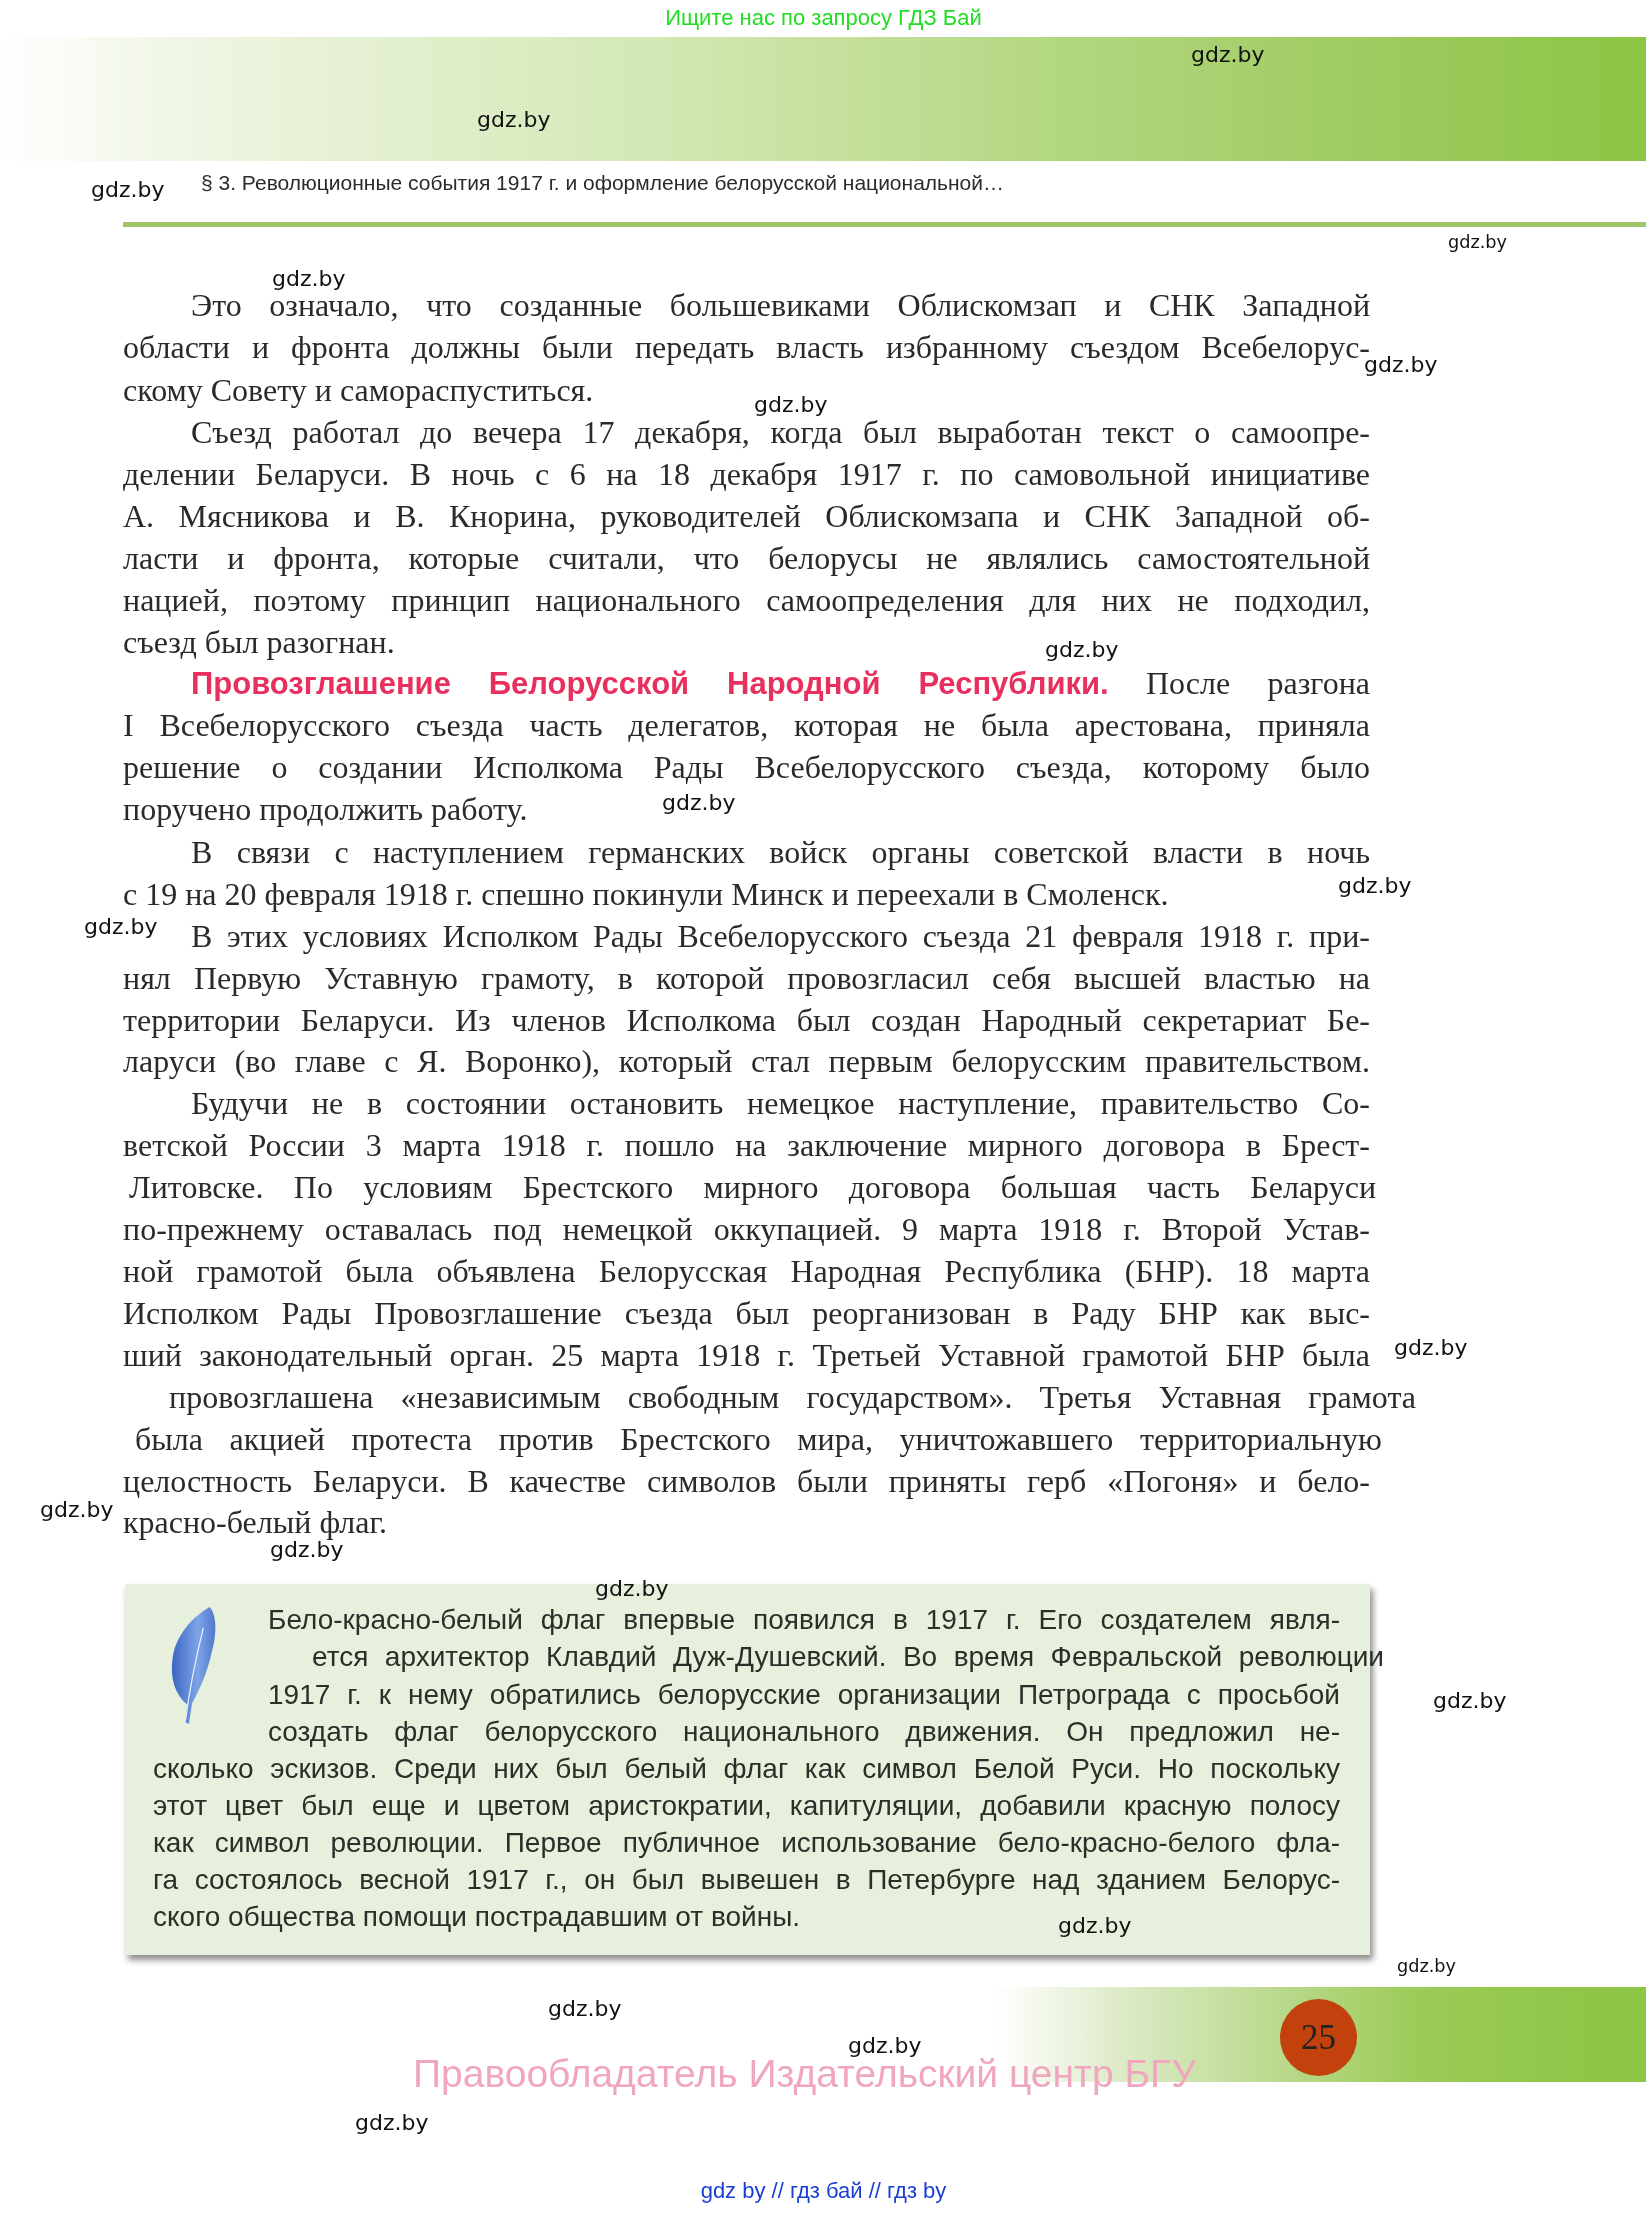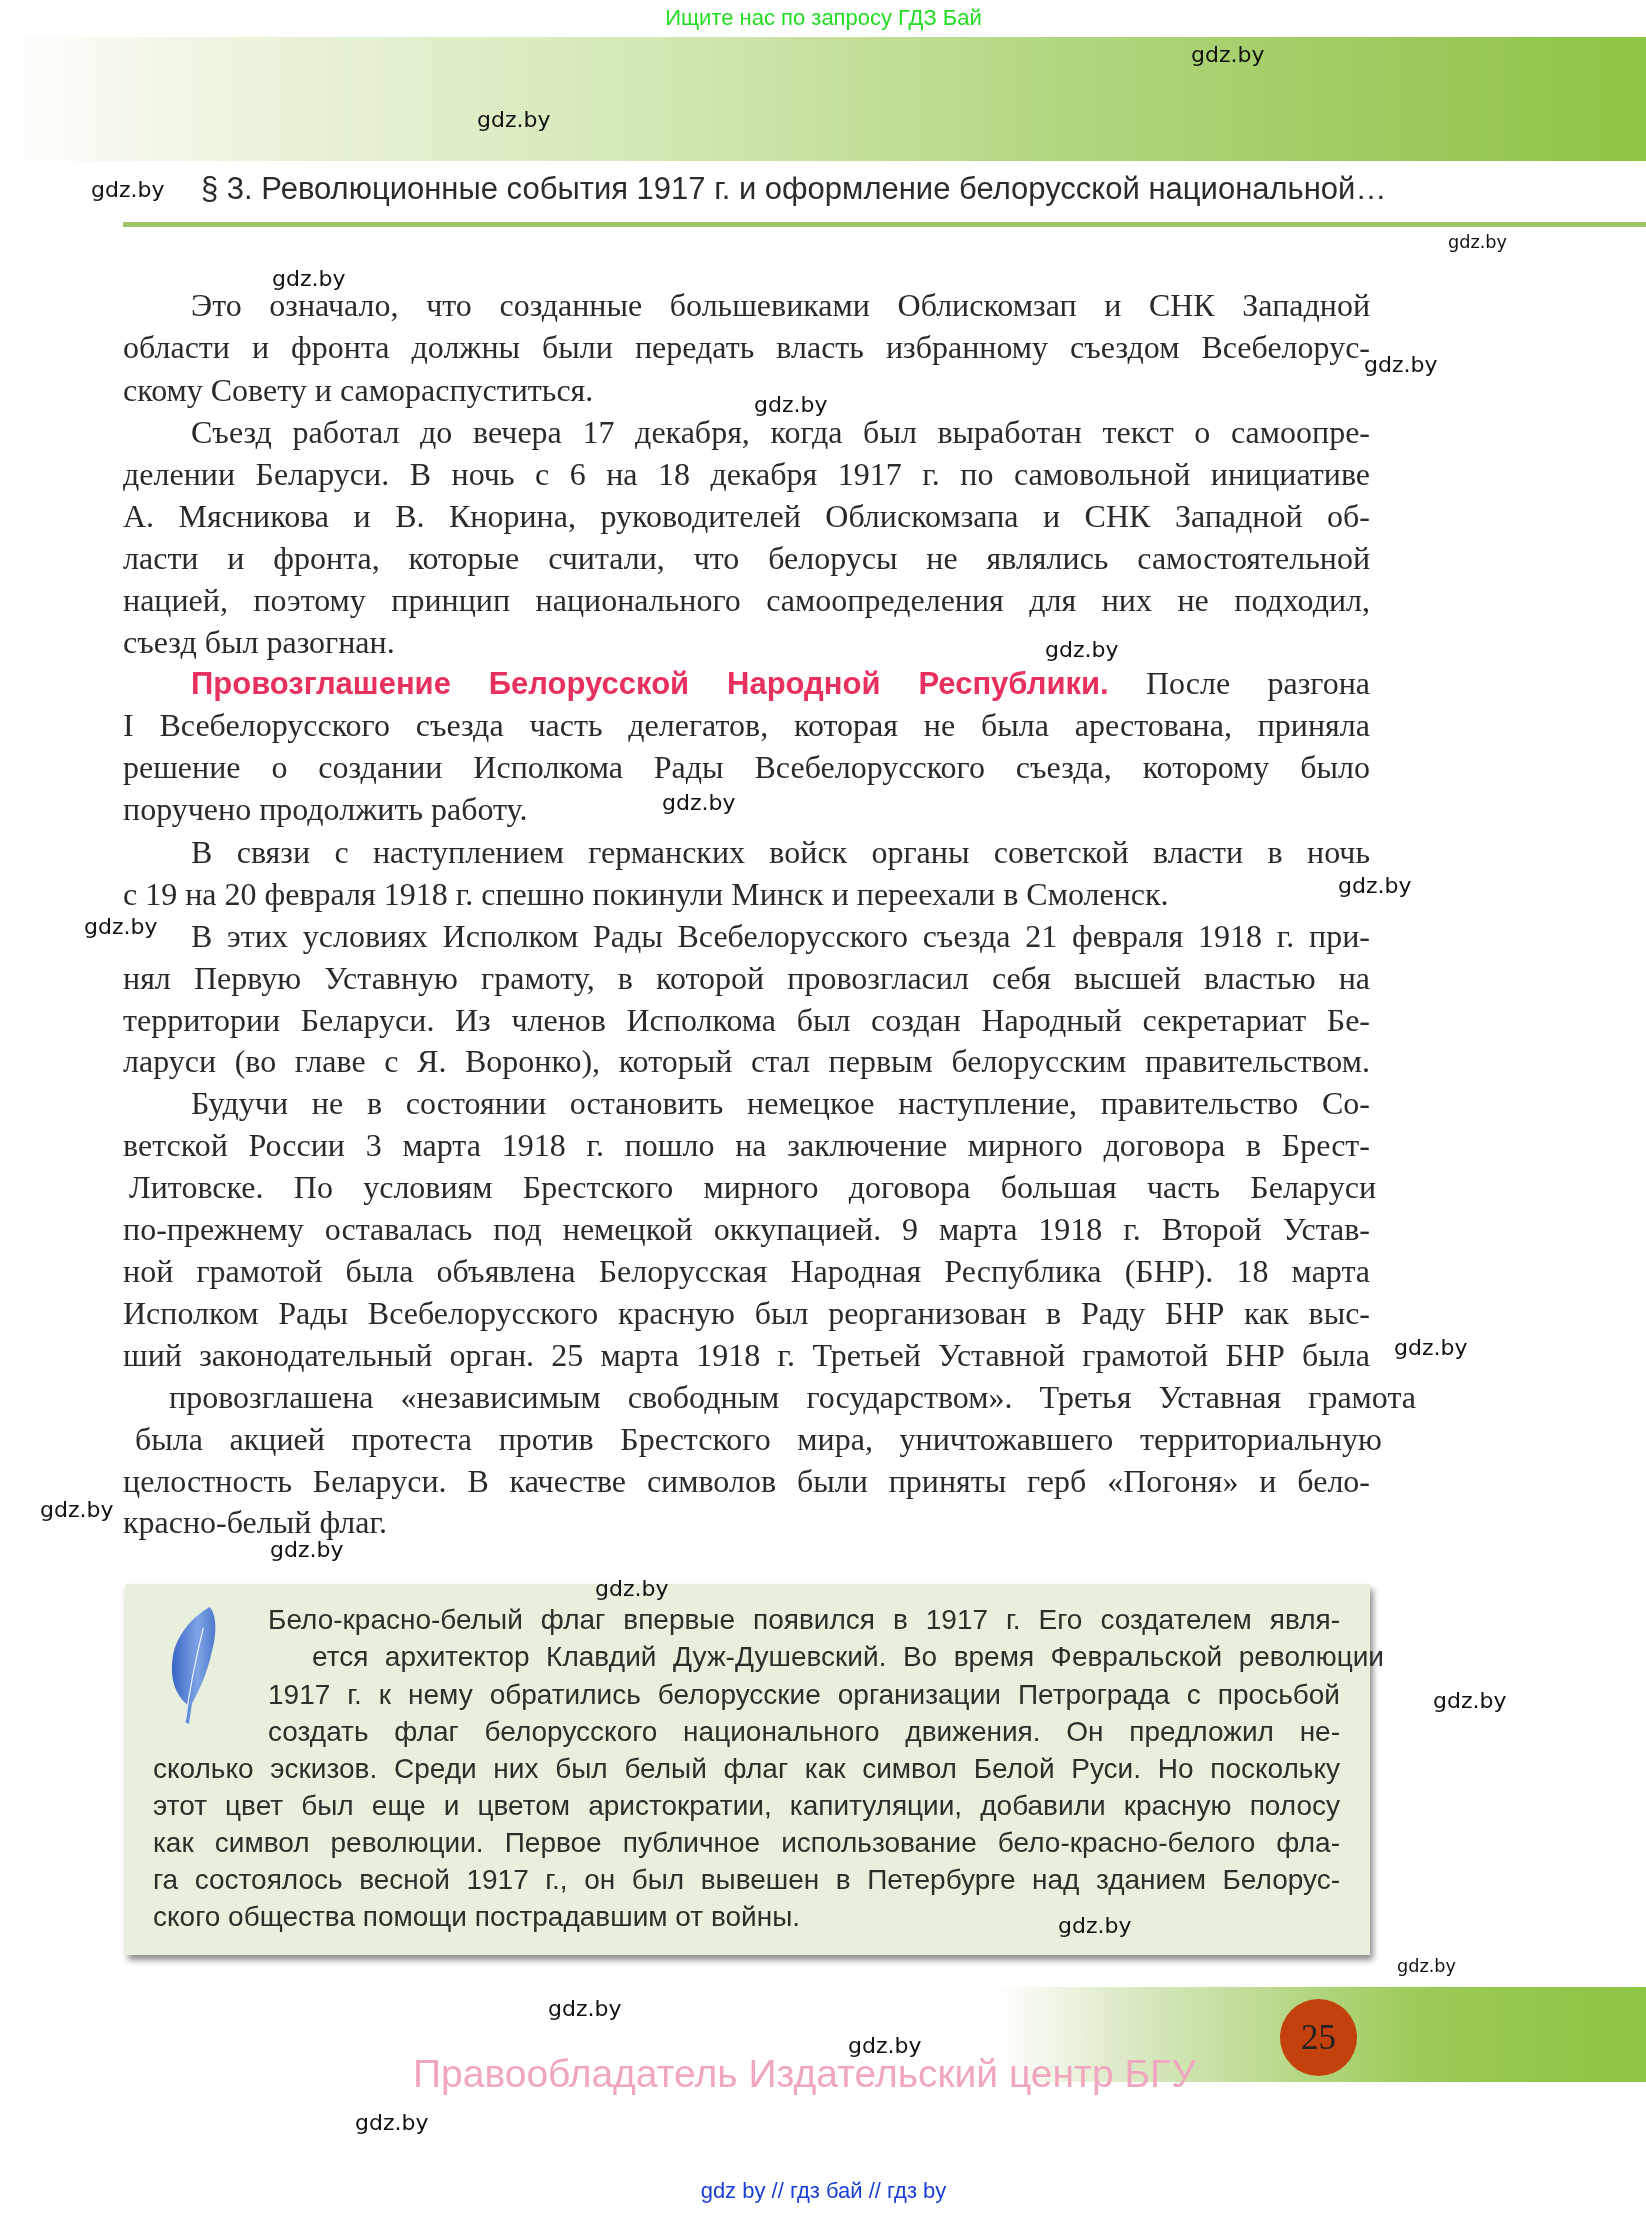--- a/index.html
+++ b/index.html
@@ -2,21 +2,21 @@
 <html style="font-size:13px"><head>
 <meta charset="utf-8">
 <style>
   html, body { margin:0; padding:0; }
   body { width:1647px; height:2216px; position:relative; background:#ffffff; overflow:hidden; }
   .abs { position:absolute; }
   .search-banner { left:0; top:0; width:1647px; height:35px; text-align:center; color:#22dd22;
     font-family:"Liberation Sans", sans-serif; font-size:22px; line-height:35px; }
   .top-band { left:0; top:37px; width:1647px; height:124px;
     background:linear-gradient(to right, #ffffff 0%, #eef5e2 12%, #d3e8b4 40%, #b2d67f 65%, #a2cd66 80%, #8cc443 100%); }
-  .chapter-title { left:201px; top:171px; font-family:"Liberation Sans", sans-serif; font-size:31px; color:#2b2b2b; white-space:nowrap; }
+  .chapter-title { left:201px; top:171px; font-family:"Liberation Sans", sans-serif; font-size:21px; color:#2b2b2b; white-space:nowrap; }
   .header-rule { left:123px; top:222px; width:1523px; height:4.8px; background:#9fc46a; }
   .wm { font-family:"DejaVu Sans", sans-serif; font-size:22px; color:#111; white-space:nowrap; }
   .wm.small { font-size:17.7px; }
   .line { left:123px; width:1247px; font-family:"Liberation Serif", serif; font-size:32px; color:#2a2a2a;
     height:42px; line-height:42px; white-space:nowrap; text-align:justify; text-align-last:justify; }
   .line.indent { left:191px; width:1179px; }
   .line.last { text-align-last:left; }
   .hl { color:#e8305e; font-family:"Liberation Sans", sans-serif; font-weight:bold; font-size:31px; }
   .note-box { left:125px; top:1584px; width:1245px; height:371px; background:#e6f0dc;
     box-shadow:3.2px 4.8px 6.4px rgba(0,0,0,0.45); }
@@ -75,21 +75,21 @@
   <div class="abs wm" style="left:84px;top:914px;">gdz.by</div>
   <div class="abs line indent" style="top:915px;">В этих условиях Исполком Рады Всебелорусского съезда 21 февраля 1918 г. при-</div>
   <div class="abs line" style="top:957px;">нял Первую Уставную грамоту, в которой провозгласил себя высшей властью на</div>
   <div class="abs line" style="top:999px;">территории Беларуси. Из членов Исполкома был создан Народный секретариат Бе-</div>
   <div class="abs line" style="top:1040px;">ларуси (во главе с Я. Воронко), который стал первым белорусским правительством.</div>
   <div class="abs line indent" style="top:1082px;">Будучи не в состоянии остановить немецкое наступление, правительство Со-</div>
   <div class="abs line" style="top:1124px;">ветской России 3 марта 1918 г. пошло на заключение мирного договора в Брест-</div>
   <div class="abs line" style="top:1166px;margin-left:6px;">Литовске. По условиям Брестского мирного договора большая часть Беларуси</div>
   <div class="abs line" style="top:1208px;">по-прежнему оставалась под немецкой оккупацией. 9 марта 1918 г. Второй Устав-</div>
   <div class="abs line" style="top:1250px;">ной грамотой была объявлена Белорусская Народная Республика (БНР). 18 марта</div>
-  <div class="abs line" style="top:1292px;">Исполком Рады Всебелорусского красную был реорганизован в Раду БНР как выс-</div>
+  <div class="abs line" style="top:1292px;">Исполком Рады Провозглашение съезда был реорганизован в Раду БНР как выс-</div>
   <div class="abs line" style="top:1334px;">ший законодательный орган. 25 марта 1918 г. Третьей Уставной грамотой БНР была</div>
   <div class="abs wm" style="left:1394px;top:1335px;">gdz.by</div>
   <div class="abs line" style="top:1376px;margin-left:46px;">провозглашена «независимым свободным государством». Третья Уставная грамота</div>
   <div class="abs line" style="top:1418px;margin-left:12px;">была акцией протеста против Брестского мира, уничтожавшего территориальную</div>
   <div class="abs line" style="top:1460px;">целостность Беларуси. В качестве символов были приняты герб «Погоня» и бело-</div>
   <div class="abs wm" style="left:40px;top:1497px;">gdz.by</div>
   <div class="abs line last" style="top:1501px;">красно-белый флаг.</div>
   <div class="abs wm" style="left:270px;top:1537px;">gdz.by</div>
 </div>
 

